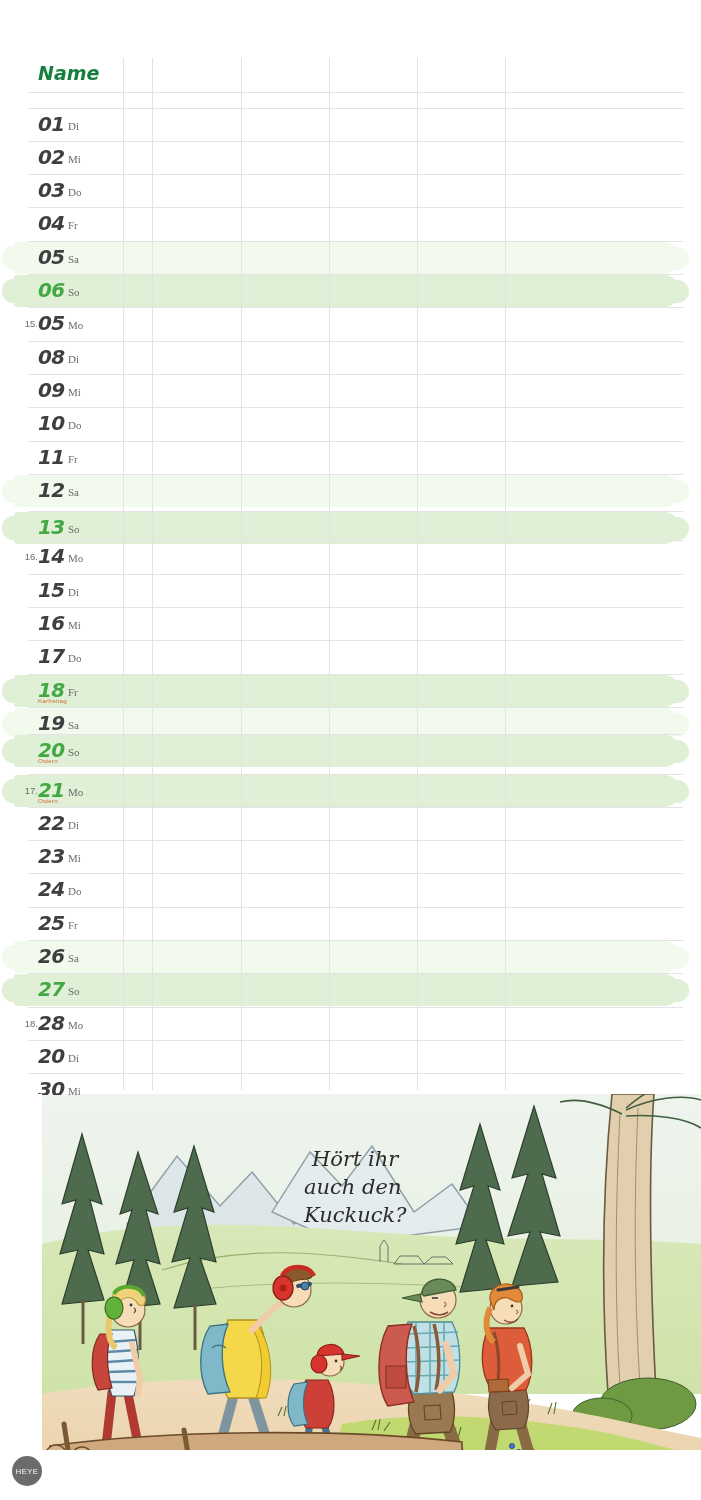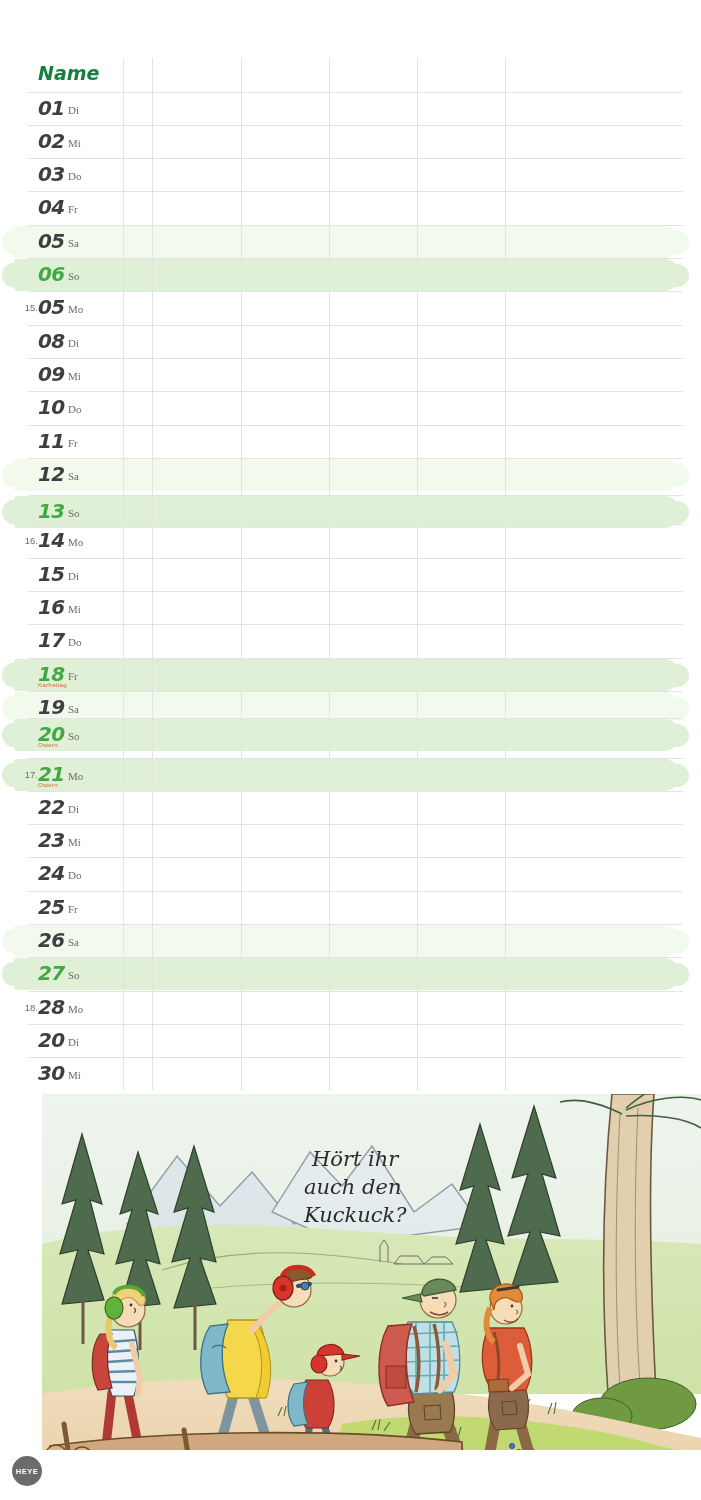--- a/index.html
+++ b/index.html
@@ -20,20 +20,21 @@
     position: absolute;
     left: 0; top: 0;
     width: 701px; height: 1095px;
     overflow: hidden;
   }
   .row {
     position: absolute;
     left: 0;
     width: 701px;
     height: 33.3px;
+    margin-top: 16px;
   }
   
   .band {
     position: absolute;
     left: 14px; top: 1px;
     height: 32px;
     width: 666px;
     border-radius: 3px 16px 16px 3px;
     z-index: 0;
   }
@@ -162,21 +163,21 @@
     border-radius: 50%;
     background: #6b6b6b;
     display: flex;
     align-items: center;
     justify-content: center;
     z-index: 20;
   }
   #heye span {
     color: #ffffff;
     font-size: 7.5px;
-    font-weight: bold;
+    font-weight: normal;
     letter-spacing: 0.5px;
     font-family: "Liberation Sans", sans-serif;
   }
 
   
   #gutter {
     position: absolute;
     left: 0; top: 1094px;
     width: 42px; height: 406px;
     background: #ffffff;

